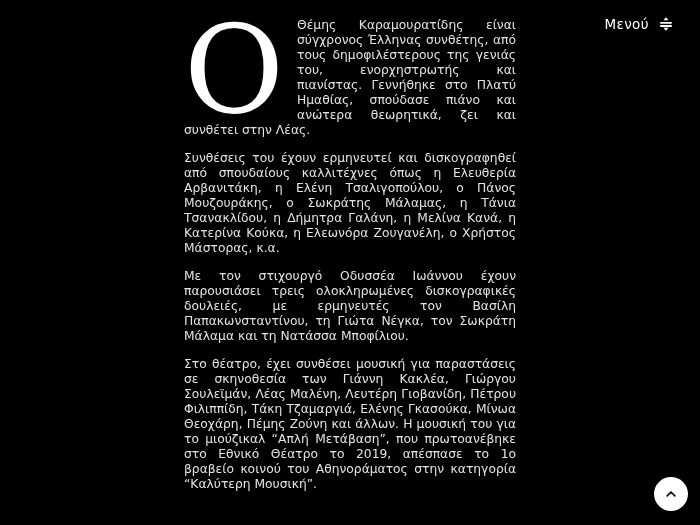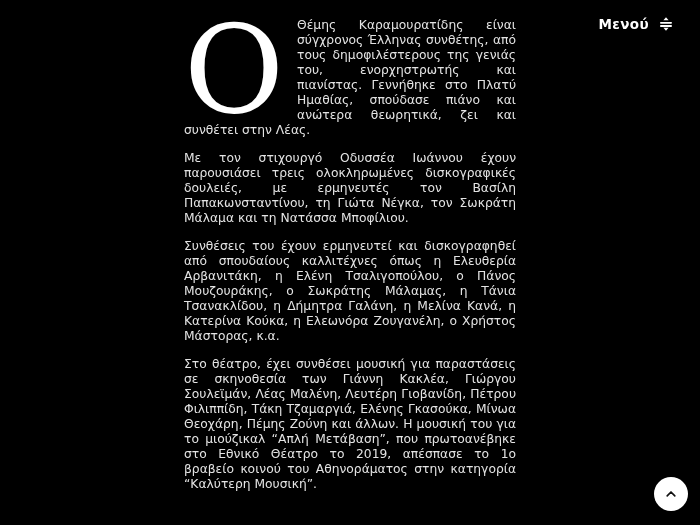--- a/index.html
+++ b/index.html
@@ -20,21 +20,21 @@
   
   .menu-btn {
     position: absolute;
     top: 16px;
     right: 26px;
     display: flex;
     align-items: center;
     gap: 9px;
     color: #ffffff;
     font-size: 13.5px;
-    font-weight: bold;
+    font-weight: normal;
     letter-spacing: 0.4px;
     cursor: pointer;
     background: none;
     border: none;
     padding: 0;
     font-family: "DejaVu Sans", sans-serif;
     text-align: center;
   }
   .menu-btn svg { display: block; }
   
@@ -92,22 +92,22 @@
         <path d="M8 1.2 L10.6 4.2 L5.4 4.2 Z"></path>
         <rect x="2" y="5.9" width="12" height="1.8" rx="0.9"></rect>
         <rect x="2" y="9.1" width="12" height="1.8" rx="0.9"></rect>
         <path d="M8 14.8 L5.4 11.8 L10.6 11.8 Z"></path>
       </svg>
     </span>
   </button>
 
   <article class="article">
     <p><span class="dropcap">Ο</span><span>Θέμης Καραμουρατίδης είναι σύγχρονος Έλληνας συνθέτης, από τους δημοφιλέστερους της γενιάς του, ενορχηστρωτής και πιανίστας. Γεννήθηκε στο Πλατύ Ημαθίας, σπούδασε πιάνο και ανώτερα θεωρητικά, ζει και συνθέτει στην Λέας.</span></p>
+    <p>Συνθέσεις του έχουν ερμηνευτεί και δισκογραφηθεί από σπουδαίους καλλιτέχνες όπως η Ελευθερία Αρβανιτάκη, η Ελένη Τσαλιγοπούλου, ο Πάνος Μουζουράκης, ο Σωκράτης Μάλαμας, η Τάνια Τσανακλίδου, η Δήμητρα Γαλάνη, η Μελίνα Κανά, η Κατερίνα Κούκα, η Ελεωνόρα Ζουγανέλη, ο Χρήστος Μάστορας, κ.α.</p>
     <p>Με τον στιχουργό Οδυσσέα Ιωάννου έχουν παρουσιάσει τρεις ολοκληρωμένες δισκογραφικές δουλειές, με ερμηνευτές τον Βασίλη Παπακωνσταντίνου, τη Γιώτα Νέγκα, τον Σωκράτη Μάλαμα και τη Νατάσσα Μποφίλιου.</p>
-    <p>Συνθέσεις του έχουν ερμηνευτεί και δισκογραφηθεί από σπουδαίους καλλιτέχνες όπως η Ελευθερία Αρβανιτάκη, η Ελένη Τσαλιγοπούλου, ο Πάνος Μουζουράκης, ο Σωκράτης Μάλαμας, η Τάνια Τσανακλίδου, η Δήμητρα Γαλάνη, η Μελίνα Κανά, η Κατερίνα Κούκα, η Ελεωνόρα Ζουγανέλη, ο Χρήστος Μάστορας, κ.α.</p>
     <p>Στο θέατρο, έχει συνθέσει μουσική για παραστάσεις σε σκηνοθεσία των Γιάννη Κακλέα, Γιώργου Σουλεϊμάν, Λέας Μαλένη, Λευτέρη Γιοβανίδη, Πέτρου Φιλιππίδη, Τάκη Τζαμαργιά, Ελένης Γκασούκα, Μίνωα Θεοχάρη, Πέμης Ζούνη και άλλων. Η μουσική του για το μιούζικαλ “Απλή Μετάβαση”, που πρωτοανέβηκε στο Εθνικό Θέατρο το 2019, απέσπασε το 1ο βραβείο κοινού του Αθηνοράματος στην κατηγορία “Καλύτερη Μουσική”.</p>
   </article>
 
   <button class="scroll-top">
     <span>
       <svg width="16" height="16" viewBox="0 0 16 16" fill="none" xmlns="http://www.w3.org/2000/svg">
         <polyline points="4.2,9.8 8,6 11.8,9.8" stroke="#111111" stroke-width="1.7" stroke-linecap="round" stroke-linejoin="round"></polyline>
       </svg>
     </span>
   </button>

